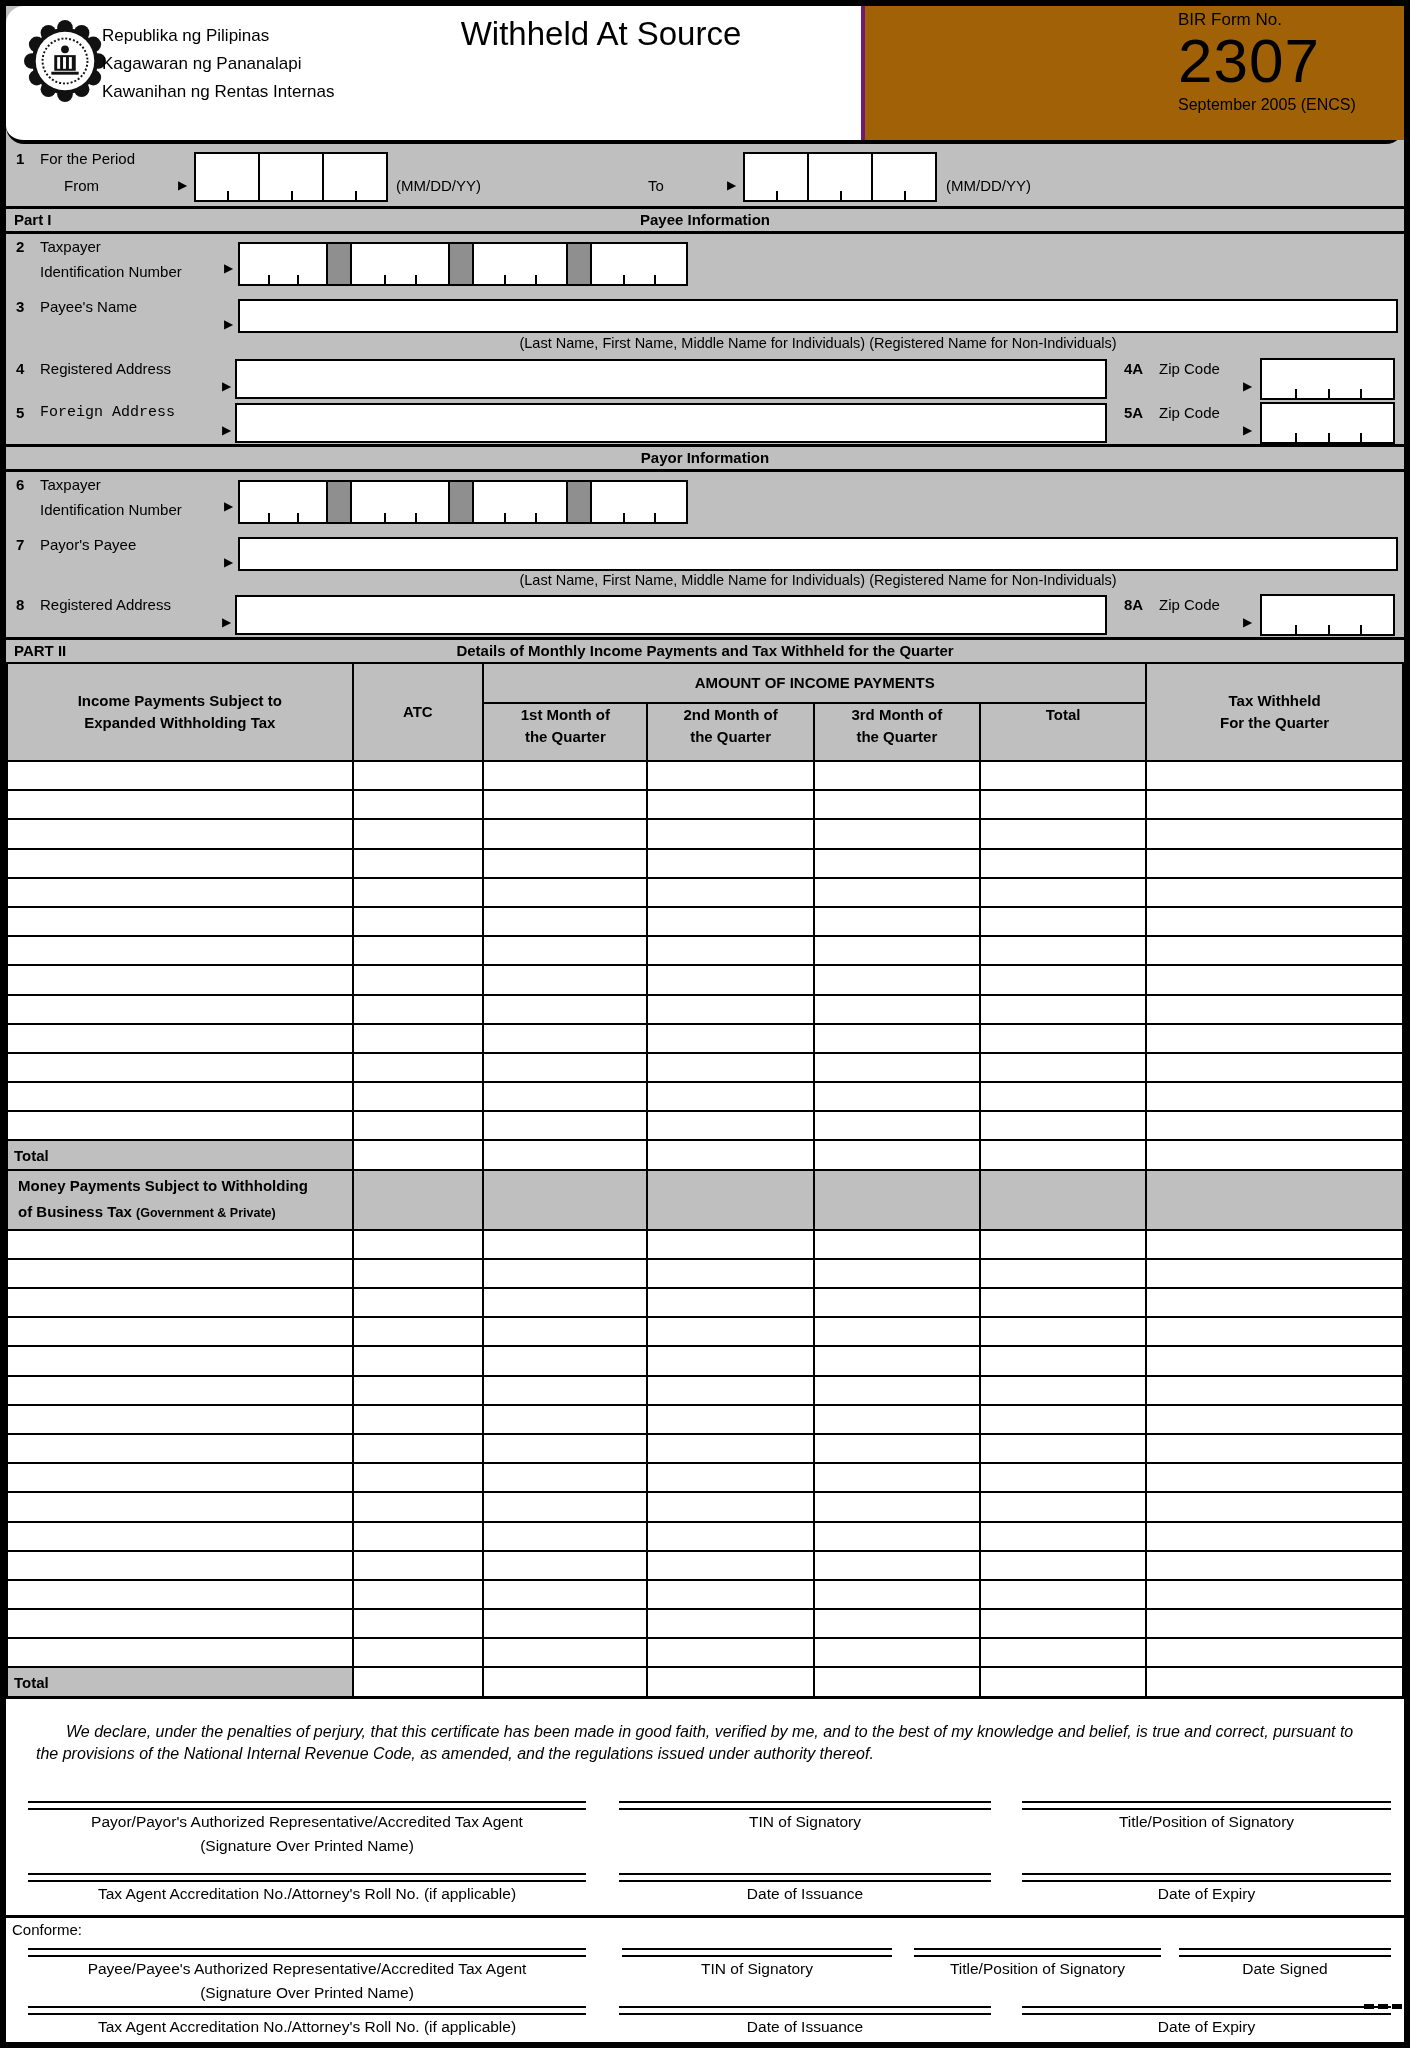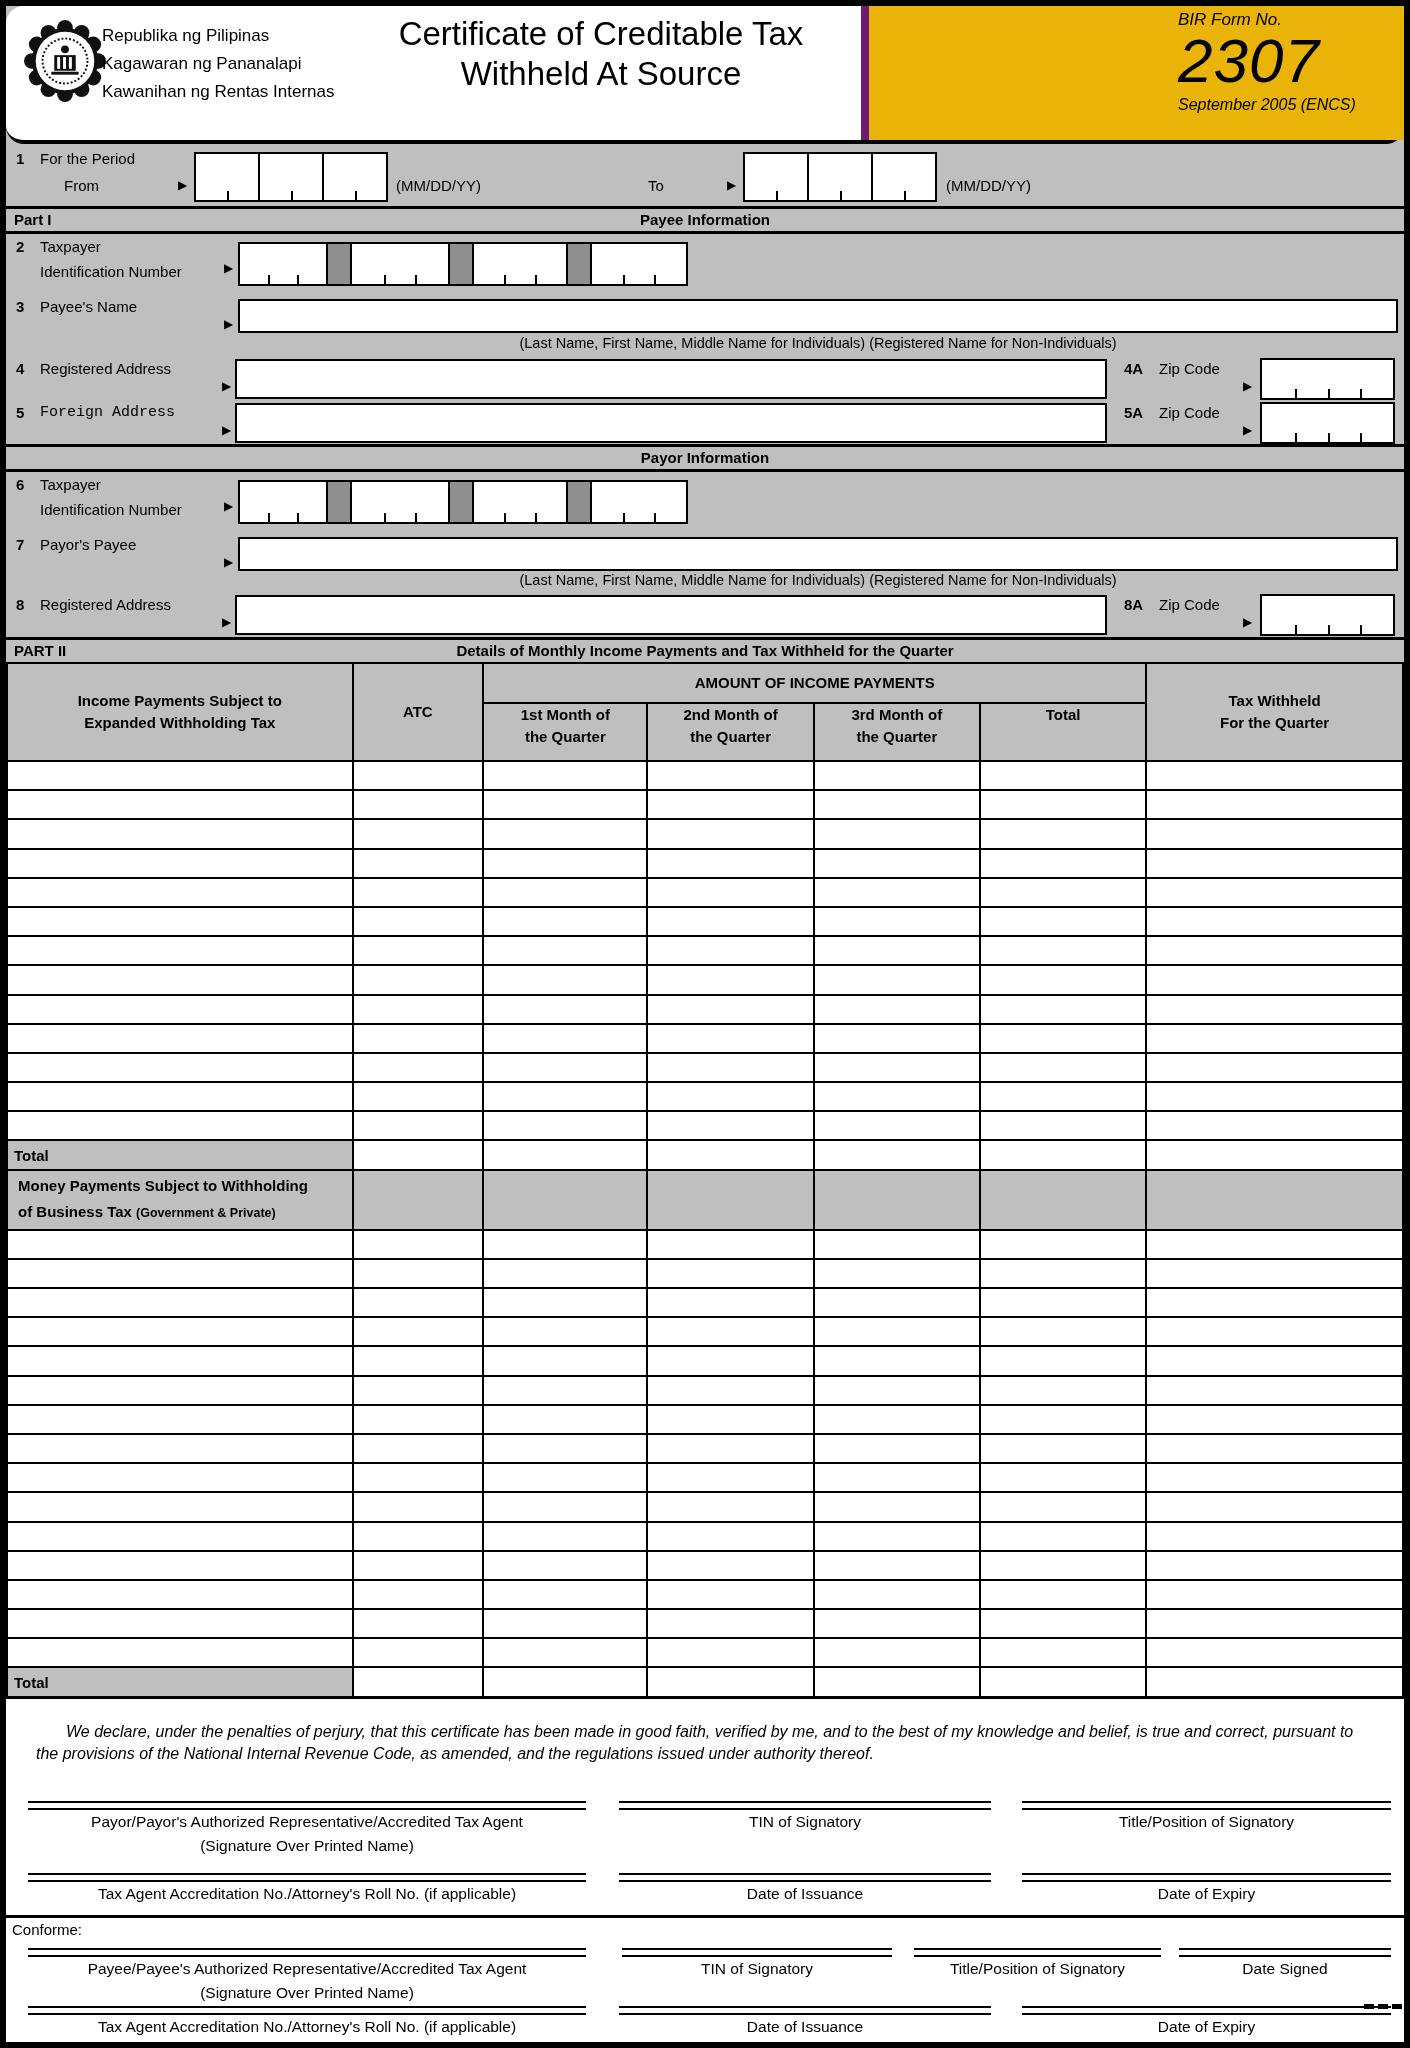--- a/index.html
+++ b/index.html
@@ -6,21 +6,21 @@
   .page{position:relative;width:1410px;height:2048px;background:#fff;
         font-family:"Liberation Sans", sans-serif;color:#000;overflow:hidden;}
   .sheet{position:absolute;left:0;top:0;width:1398px;border:6px solid #000;background:#bfbfbf;}
 
   
   .hdr{position:relative;height:134px;background:#fff;border-bottom:4px solid #000;border-radius:18px;}
   .seal{position:absolute;left:18px;top:14px;width:82px;height:82px;}
   .agency{position:absolute;left:96px;top:16px;font-size:17px;line-height:28px;}
   .ftitle{position:absolute;left:330px;top:8px;width:530px;text-align:center;
           font-size:33px;line-height:40px;white-space:nowrap;}
-  .birbox{position:absolute;left:855px;top:0;bottom:0;right:0;border-left:8px solid #701a75;background:#eab308;font-style:italic;}
+  .birbox{position:absolute;left:855px;top:0;bottom:0;right:0;border-left:4px solid #701a75;background:#a16207;}
   .birinner{position:absolute;right:14px;top:4px;width:212px;}
   .birlabel{font-size:17px;}
   .birno{font-size:62px;line-height:62px;letter-spacing:1px;}
   .birver{font-size:16px;margin-top:4px;white-space:nowrap;}
 
   
   .frow{position:relative;background:#bfbfbf;}
   .itemno{position:absolute;font-weight:bold;font-size:15px;}
   .flabel{position:absolute;font-size:15px;}
   .arrow{position:absolute;font-size:12px;line-height:12px;}
@@ -99,21 +99,20 @@
       <rect x="40" y="38" width="3" height="12" fill="#fff"></rect>
       <rect x="46" y="38" width="3" height="12" fill="#fff"></rect>
       <rect x="28" y="53" width="28" height="3" fill="#111"></rect>
     </svg>
     <div class="agency">
       <div>Republika ng Pilipinas</div>
       <div>Kagawaran ng Pananalapi</div>
       <div>Kawanihan ng Rentas Internas</div>
     </div>
     <div class="ftitle">
-      <div>Certificate of Creditable Tax</div>
       <div>Withheld At Source</div>
     </div>
     <div class="birbox">
       <div class="birinner">
         <div class="birlabel">BIR Form No.</div>
         <div class="birno">2307</div>
         <div class="birver">September 2005  (ENCS)</div>
       </div>
     </div>
   </div>

